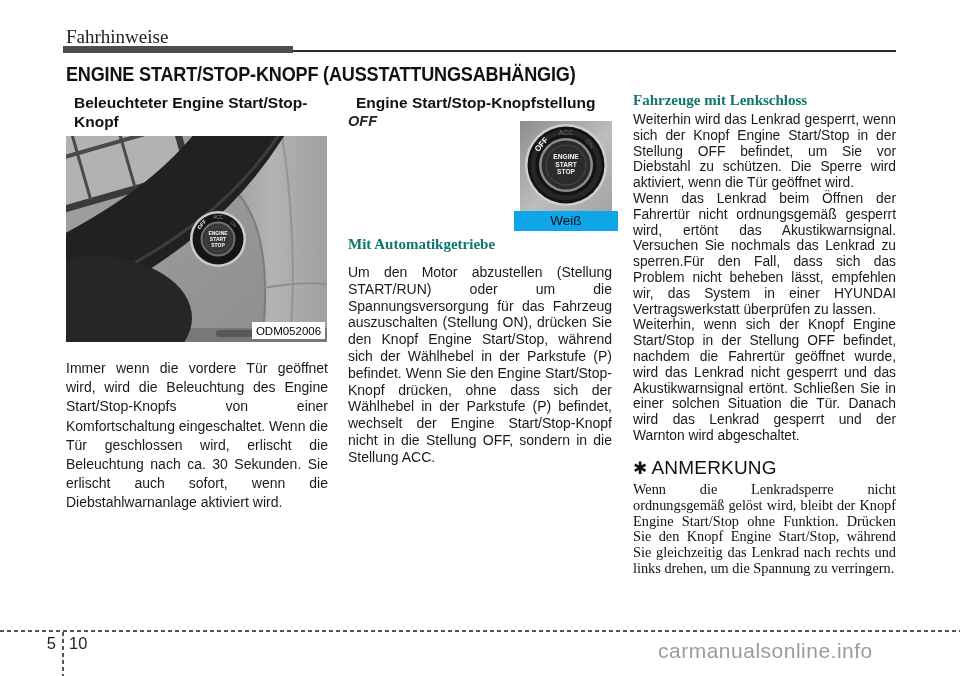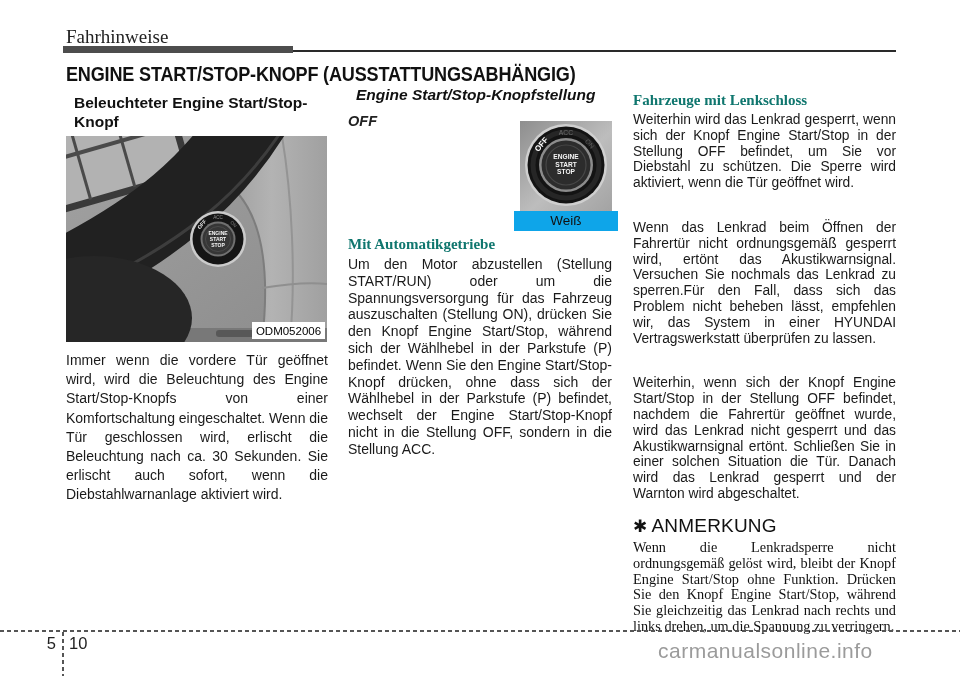--- a/index.html
+++ b/index.html
@@ -16,37 +16,37 @@
   .head-bar { position:absolute; left:63px; top:46px; width:230px; height:7px; background:#4d4d4d; }
   .head-rule { position:absolute; left:293px; top:50px; width:603px; height:2px; background:#2a2a2a; }
   .page-title {
     position:absolute; left:66px; top:62px;
     font-size:21px; font-weight:bold; letter-spacing:-0.2px; white-space:nowrap;
     transform:scaleX(.86); transform-origin:left center; color:#111;
   }
   
   .colhead { font-size:15.5px; font-weight:bold; line-height:18.5px; color:#111;margin-left:8px; }
   .serifhead { font-family:"Liberation Serif", serif; font-weight:bold; font-size:15px; color:#0f766e; }
-  .body-just { text-align:justify; color:#1a1a1a; }
+  .body-just { text-align:justify; color:#1a1a1a;margin-top:8px; }
   
   .left-heading  { position:absolute; left:66px;  top:94px;  width:272px; }
   .left-photo    { position:absolute; left:66px;  top:136px; width:261px; height:206px; }
   .left-body     { position:absolute; left:66px;  top:351px; width:262px; font-size:14px; line-height:19.2px; }
   
-  .mid-heading   { position:absolute; left:348px; top:86px;  width:280px; white-space:nowrap;font-style:italic; }
+  .mid-heading   { position:absolute; left:348px; top:94px;  width:280px; white-space:nowrap; }
   .mid-off       { position:absolute; left:348px; top:113px; font-size:14.5px; font-weight:bold; font-style:italic; color:#222; }
   .mid-photo     { position:absolute; left:520px; top:121px; width:92px; height:90px; }
   .mid-caption   { position:absolute; left:514px; top:211px; width:104px; height:20px;
                    background:#0ea5e9; font-size:13.5px; color:#111; text-align:center; line-height:20px; }
   .mid-subhead   { position:absolute; left:348px; top:236px;text-align:center; }
   .mid-body      { position:absolute; left:348px; top:256px; width:264px; font-size:14px; line-height:16.8px; }
   
   .right-col     { position:absolute; left:633px; top:92px; width:263px; }
   .right-col p.rp { font-size:13.8px; line-height:15.8px; margin-top:3px; }
-  .right-col p.rp + p.rp { margin-top:29px; }
+  .right-col p.rp + p.rp { margin-top:0; }
   .right-col p.rp.tight { margin-top:4px; }
   .note-head { margin-top:13px; font-size:19px; font-weight:normal; color:#111; letter-spacing:0.2px; }
   .note-head .sym { font-size:17px; margin-right:4px; }
   .note-body {
     margin-top:3px; font-family:"Liberation Serif", serif; font-weight:normal;
     font-size:14.3px; line-height:15.9px; text-align:justify; color:#111;
   }
   
   .foot-dash  { position:absolute; left:0; top:630px; width:960px; height:2px;
                 background:repeating-linear-gradient(90deg,#555 0 4px,transparent 4px 7px); }

